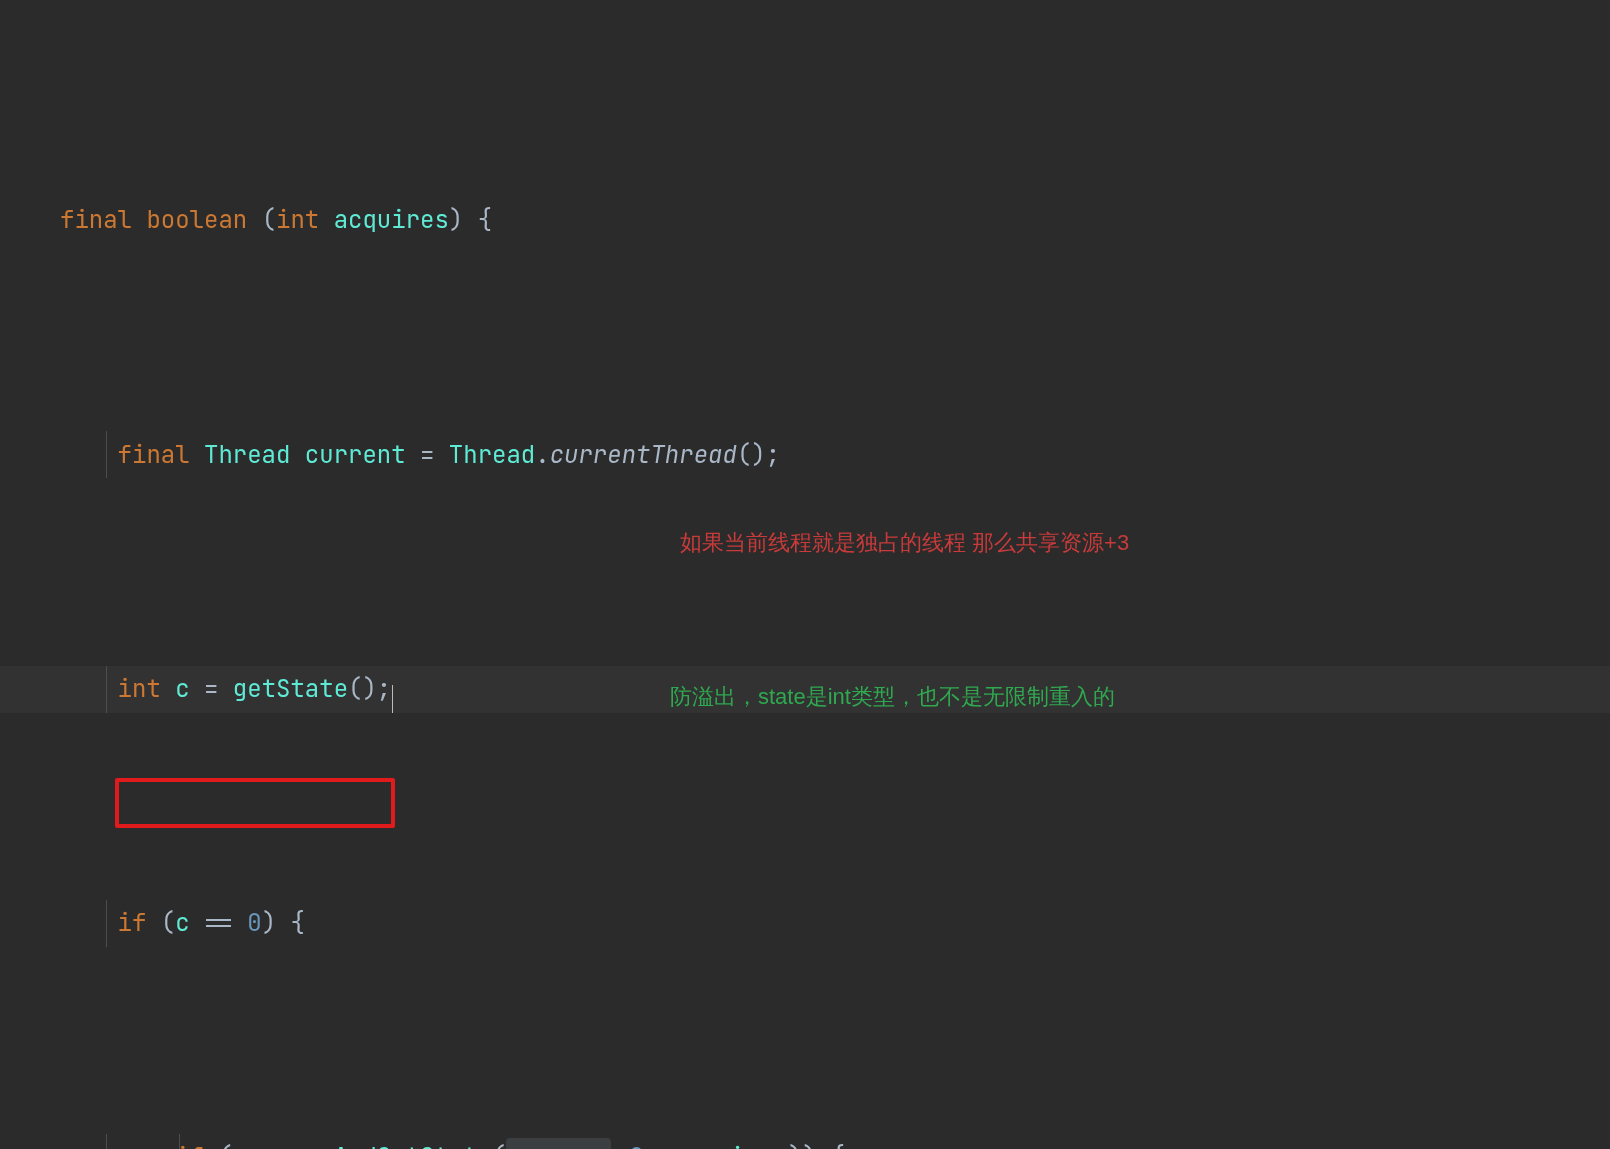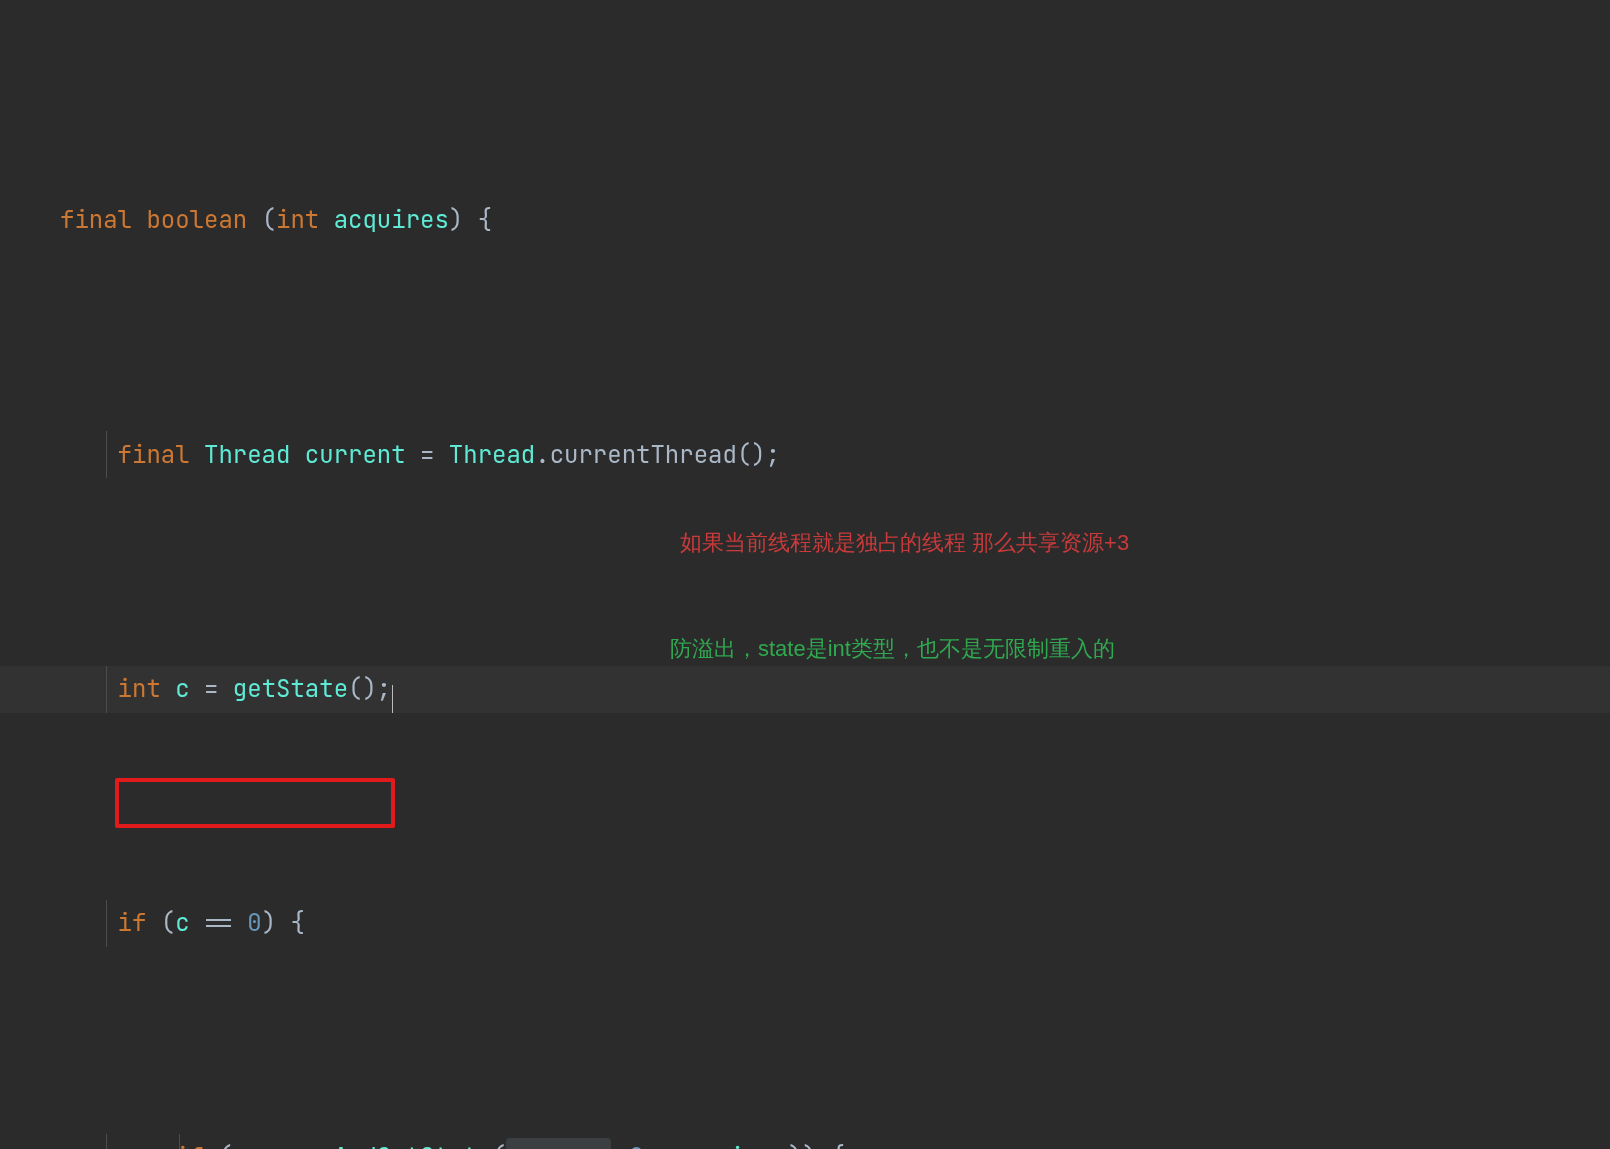--- a/index.html
+++ b/index.html
@@ -36,21 +36,21 @@
   .ig1 { left: 106px; }
   .ig2 { left: 179px; }
   
   
   .kw { color: #cc7832; }     
   .mname { color: #ffc66d; }    
   .ident { color: #5eead4; }    
   .num { color: #6897bb; }      
   .op { color: #a9b7c6; }      
   .call { color: #5eead4; } 
-  .itmethod { color:#a9b7c6; }
+  .itmethod { font-style: italic; color:#a9b7c6; }
   .param-hint {
     background: #3b3f41;
     color: #8a8a8a;
     border-radius: 4px;
     padding: 0 6px;
     font-size: 22px;
     margin-right: 4px;
   }
   .caret {
     display:inline-block;
@@ -61,21 +61,21 @@
   }
 
   
   .anno {
     position: absolute;
     font-size: 22px;
     font-family: "PingFang SC","Microsoft YaHei",sans-serif;
     white-space: nowrap;
   }
   .anno.red { color: #c93a3a; }
-  .anno.green { color: #2fa84f; }
+  .anno.green { color: #2fa84f; margin-top: 48px; }
 
   .redbox {
     position: absolute;
     border: 4px solid #e11b1b;
     border-radius: 2px;
   }
 
   
   .layer { position: relative; }
 </style>

